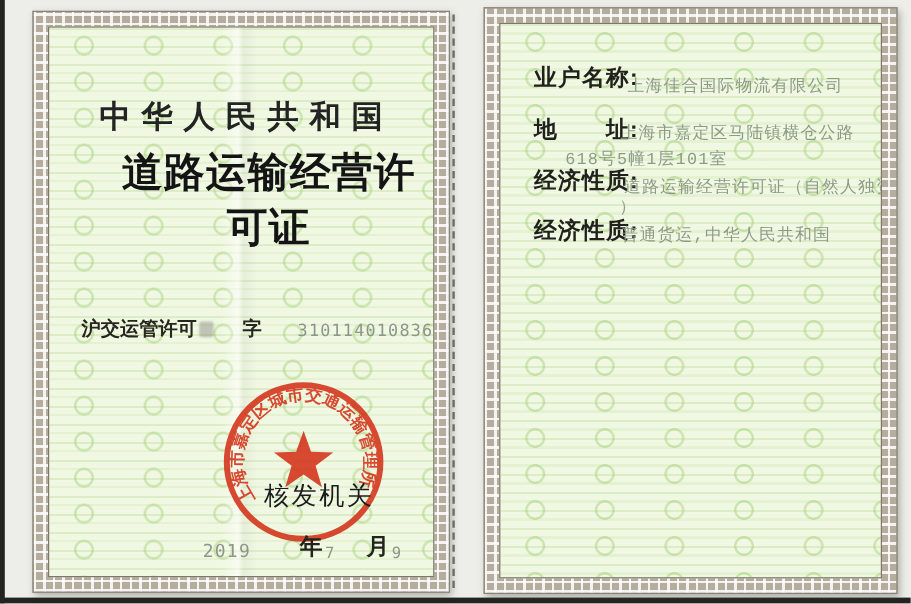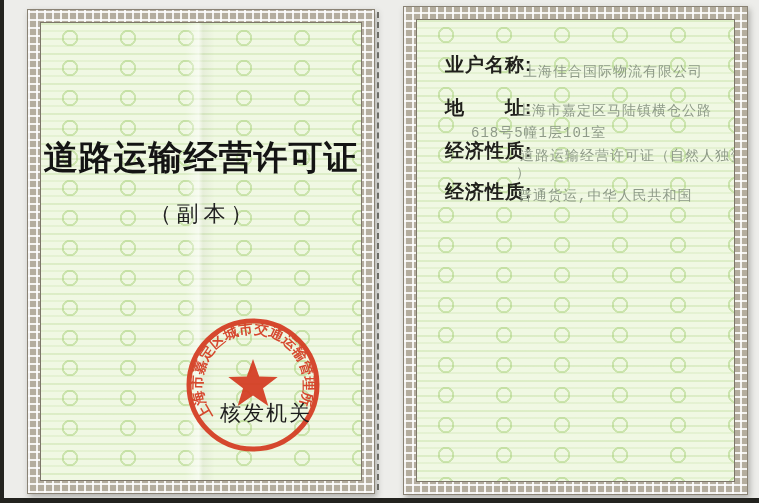--- a/index.html
+++ b/index.html
@@ -50,23 +50,24 @@
 
   
   .lp-line{position:absolute;left:0;right:0;}
   .country{
     top:57px;text-align:center;
     font-family:"Liberation Serif","DejaVu Serif",serif;
     font-size:26px;font-weight:600;letter-spacing:9px;padding-left:9px;
     color:#232323;
   }
   .cert-title{
-    top:112px;text-align:center;
+    top:98px;text-align:center;
     font-size:34px;font-weight:900;letter-spacing:1px;
     color:#141414;
+    padding-left:46px;
   }
   .subtitle{
     top:176px;text-align:center;
     font-family:"Liberation Serif","DejaVu Serif",serif;
     font-size:22px;letter-spacing:5px;padding-left:5px;
     color:#222;
   }
   .license-line{
     top:241px;left:27px;right:auto;
     font-family:"Liberation Serif","DejaVu Serif",serif;
@@ -128,38 +129,50 @@
 <body>
 
 <div class="scan">
   <div class="edge-left"></div>
   <div class="edge-bottom"></div>
 
   <div class="page left-page">
     <div class="page-inner">
       <div class="crease"></div>
 
+      <div class="lp-line country">中华人民共和国</div>
 
       <div class="lp-line cert-title">道路运输经营许可证</div>
 
-      <div class="lp-line subtitle">（副本）</div>
-
+
+      <div class="lp-line license-line">
+        <span>沪交运管许可</span><span class="redaction"></span>
+        <span class="lic-zi">字</span>
+        <span class="typed lic-num">310114010836</span>
+        
+      </div>
 
 
       <svg class="stamp" width="146" height="146" viewBox="-73 -73 146 146">
         <circle r="64" fill="none" stroke="#d4361c" stroke-width="5"></circle>
         <path id="stampArc" d="M -40 31 A 51 51 0 1 1 40 31" fill="none"></path>
         <text font-size="14" font-weight="bold" fill="#d4361c">
           <textPath href="#stampArc" startOffset="0" textLength="215" lengthAdjust="spacingAndGlyphs">上海市嘉定区城市交通运输管理所</textPath>
         </text>
         <polygon fill="#d4361c" points="0,-26 6.2,-8.5 24.7,-8 10,3.2 15.3,21 0,10.5 -15.3,21 -10,3.2 -24.7,-8 -6.2,-8.5"></polygon>
       </svg>
 
       <div class="lp-line issuer">核发机关</div>
 
+      <div class="lp-line date-line">
+        <span class="typed d-year">2019</span>
+        <span class="d-unit-y">年</span><span class="typed d-small">7</span>
+        <span class="d-unit-m">月</span><span class="typed d-small">9</span>
+        
+      </div>
     </div>
   </div>
 
   <div class="spine"></div>
 
   <div class="page right-page">
     <div class="page-inner">
 
       <div class="field f1">
         <span class="flabel">业户名称:</span>

